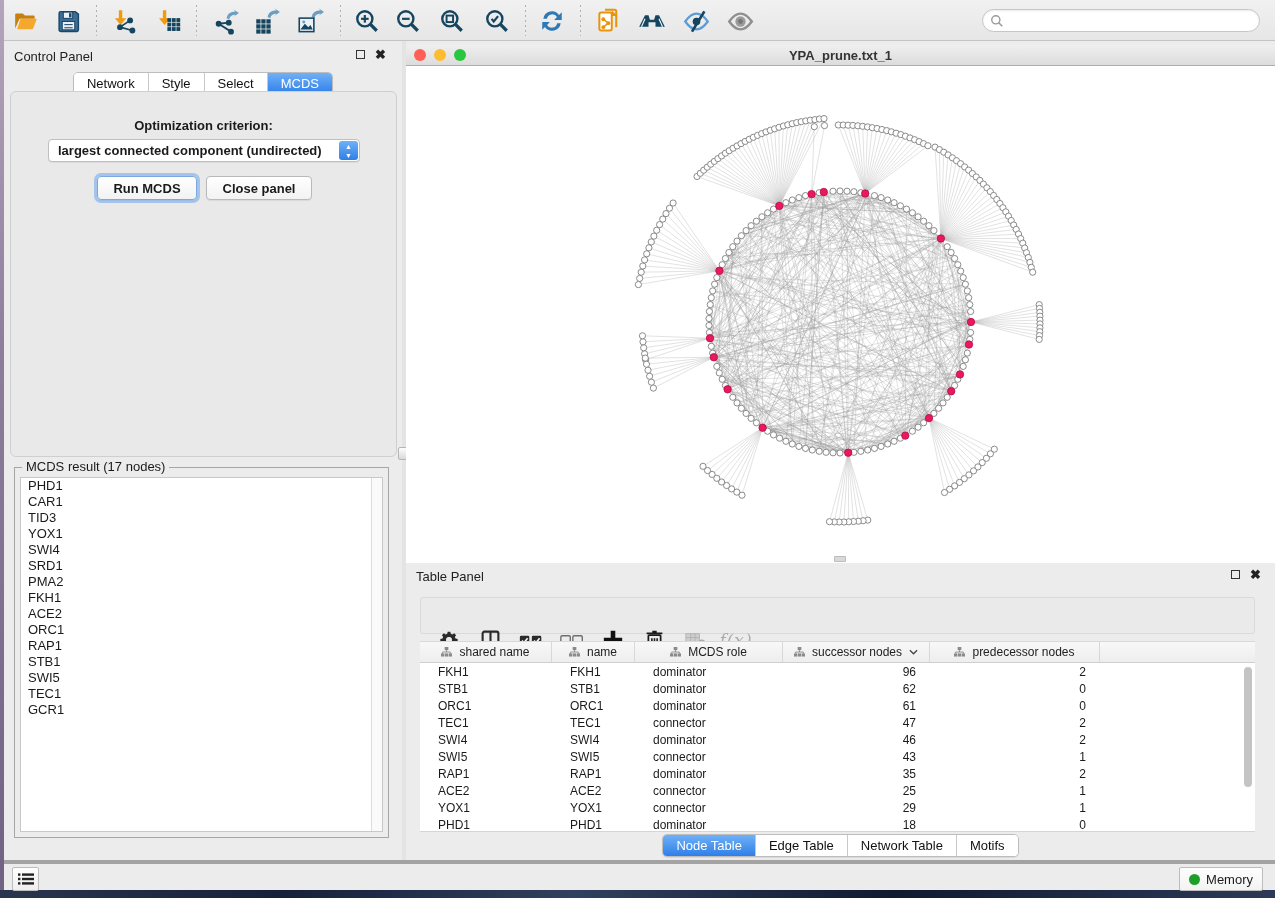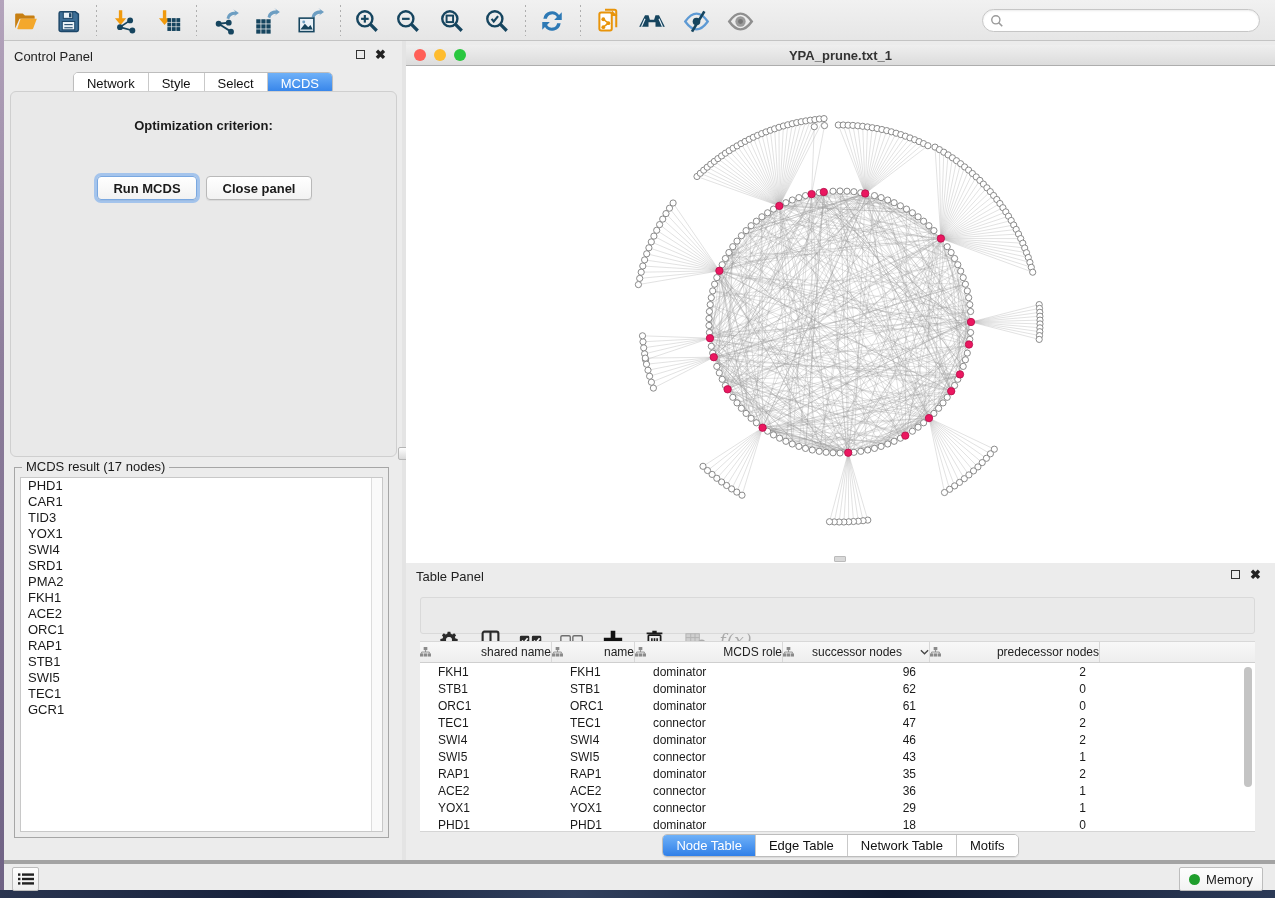--- a/index.html
+++ b/index.html
@@ -75,21 +75,21 @@
 
   
   #table-panel { left:406px; top:563px; width:869px; height:297px; background:#ECECEC; }
   #tp-toolbar { left:14px; top:34px; width:835px; height:37px; background:#EAEAEA; border:1px solid #D9D9D9; border-radius:3px;
     display:flex; align-items:center; gap:17px; padding-left:16px; }
   .tp-ic { display:flex; align-items:center; justify-content:center; width:24px; height:24px;margin-top:48px; }
   #fx-ic { font-family:"DejaVu Serif", serif; font-style:italic; font-size:17px; color:#ABABAB; letter-spacing:1px;}
 
   #tbl-header { left:14px; top:78px; width:835px; height:22px; background:linear-gradient(#F8F8F8,#EEEEEE);
     border-top:1px solid #D8D8D8; border-bottom:1px solid #CFCFCF; display:flex; }
-  .th { font-size:12px; color:#222; border-right:1px solid #D8D8D8; display:flex; align-items:center; justify-content:space-between; gap:7px; overflow:hidden;}
+  .th { font-size:12px; color:#222; border-right:1px solid #D8D8D8; display:flex; align-items:center; justify-content:center; gap:7px; overflow:hidden;}
   .th:last-child { border-right:none; }
   #tbl-body { left:14px; top:100px; width:835px; height:169px; background:#fff; border-bottom:1px solid #D5D5D5; overflow:hidden;}
   .tr { display:flex; height:17px; align-items:center; }
   .td { font-size:12px; white-space:nowrap; overflow:hidden; }
   .td.num { text-align:right; }
   #tbl-scroll { position:absolute; right:2px; top:2px; width:10px; height:165px; }
   #tbl-thumb { position:absolute; left:1px; top:2px; width:8px; height:120px; background:#C4C4C4; border-radius:4px; }
 
   #bottom-tabs { left:0; top:271px; width:869px; text-align:center; }
 
@@ -275,20 +275,27 @@
   </div>
   <div class="abs" id="cp-tabs"><span class="seg-group" id="cp-tab-group">
         <span class="seg">Network</span>
         <span class="seg">Style</span>
         <span class="seg">Select</span>
         <span class="seg sel">MCDS</span>
       </span></div>
 
   <div class="abs" id="cp-content">
     <div class="abs" id="opt-label">Optimization criterion:</div>
+    <div class="abs" id="criterion-select">
+      <span>largest connected component (undirected)</span>
+      <span id="criterion-stepper">
+          <span>▲</span>
+          <span>▼</span>
+        </span>
+    </div>
     <div class="mac-btn" id="run-btn">Run MCDS</div>
     <div class="mac-btn" id="closep-btn">Close panel</div>
   </div>
 
   <div class="abs" id="result-box">
     <span id="result-title">MCDS result (17 nodes)</span>
     <div id="result-list">
       <div id="result-items">
           <div class="result-item">PHD1</div>
           <div class="result-item">CAR1</div>
@@ -1364,21 +1371,21 @@
           <div class="td" style="width: 132px; padding: 0px 0px 0px 18px;">RAP1</div>
           <div class="td" style="width: 83px; padding: 0px 0px 0px 18px;">RAP1</div>
           <div class="td" style="width: 148px; padding: 0px 0px 0px 18px;">dominator</div>
           <div class="td num" style="width: 147px; padding: 0px 14px 0px 0px;">35</div>
           <div class="td num" style="width: 170px; padding: 0px 14px 0px 0px;">2</div>
         </div>
         <div class="tr">
           <div class="td" style="width: 132px; padding: 0px 0px 0px 18px;">ACE2</div>
           <div class="td" style="width: 83px; padding: 0px 0px 0px 18px;">ACE2</div>
           <div class="td" style="width: 148px; padding: 0px 0px 0px 18px;">connector</div>
-          <div class="td num" style="width: 147px; padding: 0px 14px 0px 0px;">36</div>
+          <div class="td num" style="width: 147px; padding: 0px 14px 0px 0px;">25</div>
           <div class="td num" style="width: 170px; padding: 0px 14px 0px 0px;">1</div>
         </div>
         <div class="tr">
           <div class="td" style="width: 132px; padding: 0px 0px 0px 18px;">YOX1</div>
           <div class="td" style="width: 83px; padding: 0px 0px 0px 18px;">YOX1</div>
           <div class="td" style="width: 148px; padding: 0px 0px 0px 18px;">connector</div>
           <div class="td num" style="width: 147px; padding: 0px 14px 0px 0px;">29</div>
           <div class="td num" style="width: 170px; padding: 0px 14px 0px 0px;">1</div>
         </div>
         <div class="tr">

